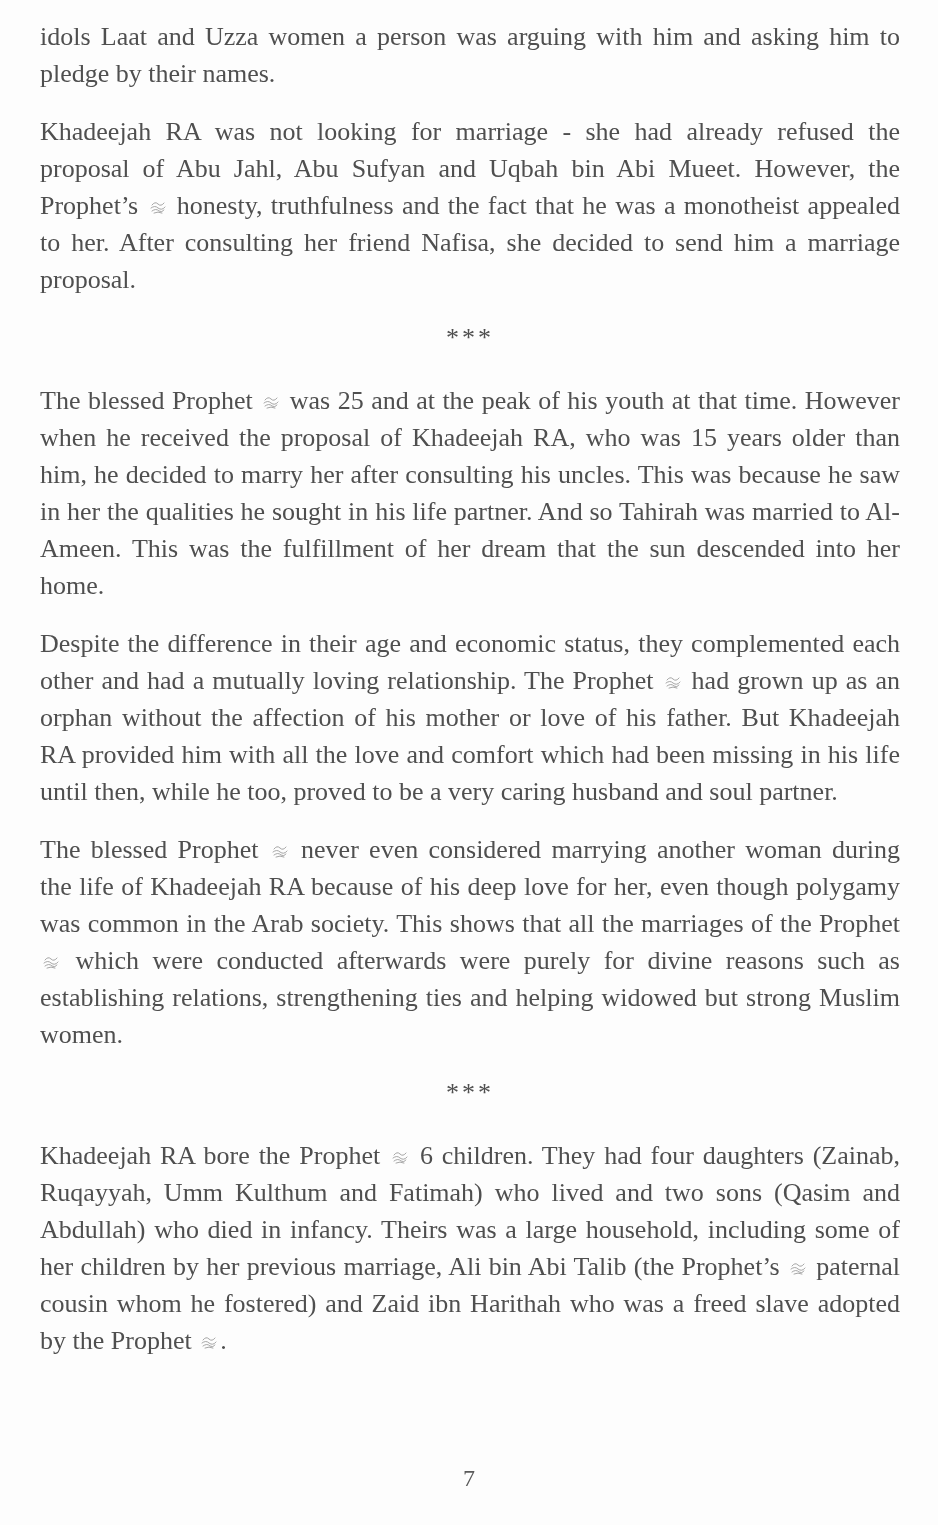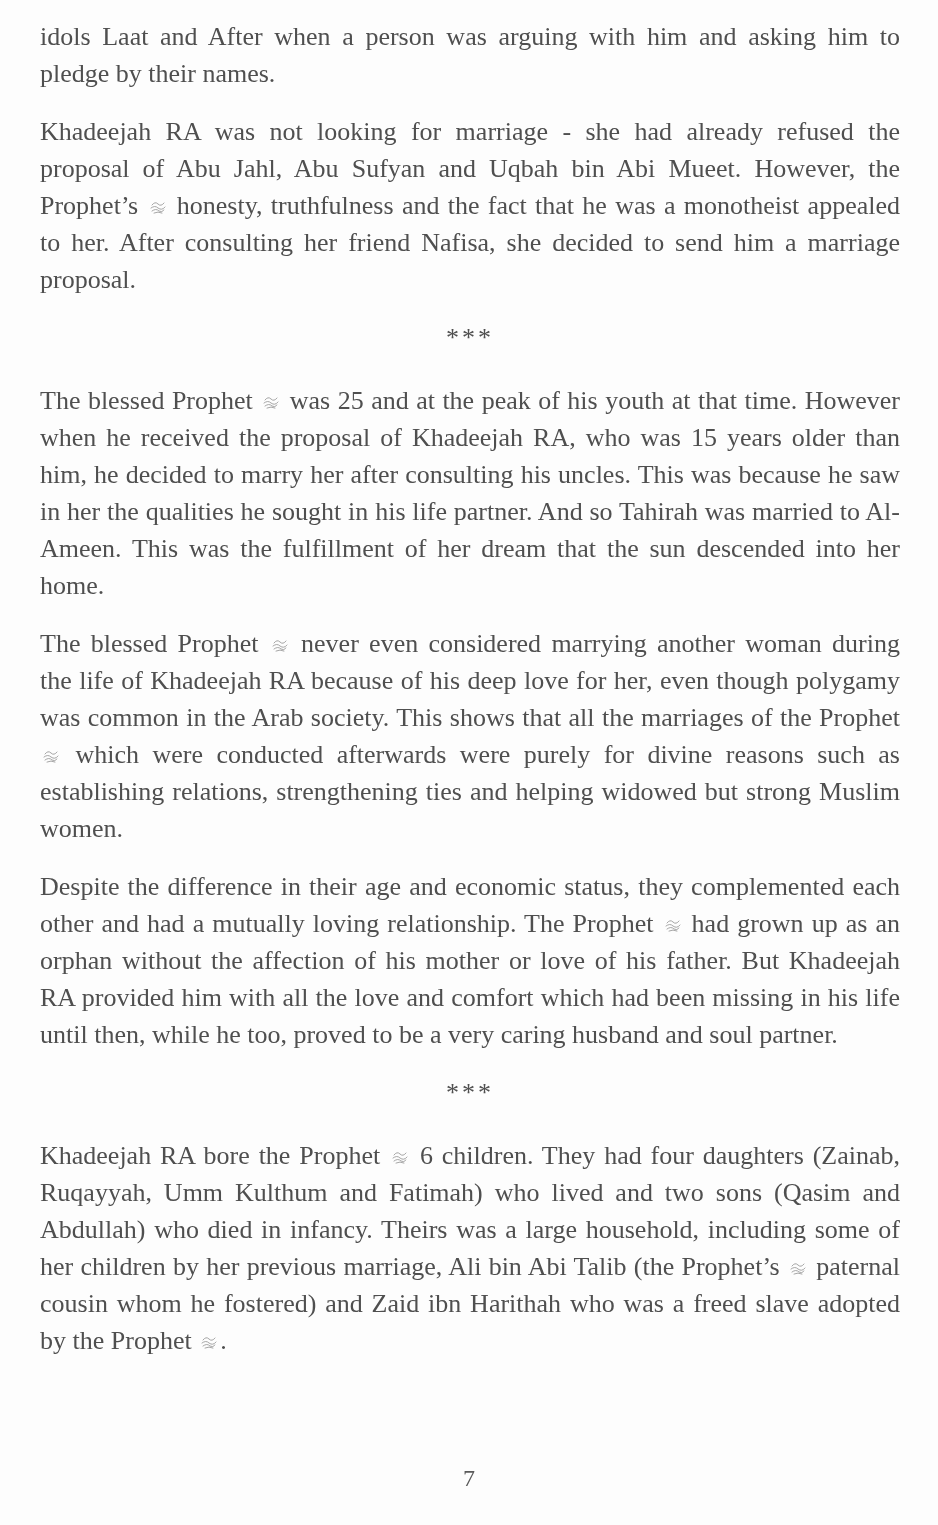--- a/index.html
+++ b/index.html
@@ -58,51 +58,51 @@
     fill: none;
     stroke-width: 1;
     stroke-linecap: round;
     opacity: 0.9;
   }
 </style>
 </head>
 <body>
 
 <div class="page">
-  <p class="para">idols Laat and After when a person was arguing with him and asking him to pledge by their names.</p>
+  <p class="para">idols Laat and Uzza women a person was arguing with him and asking him to pledge by their names.</p>
   <p class="para">Khadeejah RA was not looking for marriage - she had already refused the proposal of Abu Jahl, Abu Sufyan and Uqbah bin Abi Mueet. However, the Prophet’s <span class="pbuh"><svg width="18" height="16" viewBox="0 0 18 16" xmlns="http://www.w3.org/2000/svg">
           <path d="M3 5 Q6 1 9 4 Q12 7 15 3"></path>
           <path d="M2 8 Q6 5 9 8 Q13 11 16 7"></path>
           <path d="M3 11 Q7 8 10 11 Q13 13 15 10"></path>
           <path d="M5 13 Q9 11 13 13"></path>
         </svg></span> honesty, truthfulness and the fact that he was a monotheist appealed to her. After consulting her friend Nafisa, she decided to send him a marriage proposal.</p>
   <div class="separator">***</div>
   <p class="para">The blessed Prophet <span class="pbuh"><svg width="18" height="16" viewBox="0 0 18 16" xmlns="http://www.w3.org/2000/svg">
           <path d="M3 5 Q6 1 9 4 Q12 7 15 3"></path>
           <path d="M2 8 Q6 5 9 8 Q13 11 16 7"></path>
           <path d="M3 11 Q7 8 10 11 Q13 13 15 10"></path>
           <path d="M5 13 Q9 11 13 13"></path>
         </svg></span> was 25 and at the peak of his youth at that time. However when he received the proposal of Khadeejah RA, who was 15 years older than him, he decided to marry her after consulting his uncles. This was because he saw in her the qualities he sought in his life partner. And so Tahirah was married to Al-Ameen. This was the fulfillment of her dream that the sun descended into her home.</p>
+  <p class="para">Despite the difference in their age and economic status, they complemented each other and had a mutually loving relationship. The Prophet <span class="pbuh"><svg width="18" height="16" viewBox="0 0 18 16" xmlns="http://www.w3.org/2000/svg">
+          <path d="M3 5 Q6 1 9 4 Q12 7 15 3"></path>
+          <path d="M2 8 Q6 5 9 8 Q13 11 16 7"></path>
+          <path d="M3 11 Q7 8 10 11 Q13 13 15 10"></path>
+          <path d="M5 13 Q9 11 13 13"></path>
+        </svg></span> had grown up as an orphan without the affection of his mother or love of his father. But Khadeejah RA provided him with all the love and comfort which had been missing in his life until then, while he too, proved to be a very caring husband and soul partner.</p>
   <p class="para">The blessed Prophet <span class="pbuh"><svg width="18" height="16" viewBox="0 0 18 16" xmlns="http://www.w3.org/2000/svg">
           <path d="M3 5 Q6 1 9 4 Q12 7 15 3"></path>
           <path d="M2 8 Q6 5 9 8 Q13 11 16 7"></path>
           <path d="M3 11 Q7 8 10 11 Q13 13 15 10"></path>
           <path d="M5 13 Q9 11 13 13"></path>
         </svg></span> never even considered marrying another woman during the life of Khadeejah RA because of his deep love for her, even though polygamy was common in the Arab society. This shows that all the marriages of the Prophet <span class="pbuh"><svg width="18" height="16" viewBox="0 0 18 16" xmlns="http://www.w3.org/2000/svg">
           <path d="M3 5 Q6 1 9 4 Q12 7 15 3"></path>
           <path d="M2 8 Q6 5 9 8 Q13 11 16 7"></path>
           <path d="M3 11 Q7 8 10 11 Q13 13 15 10"></path>
           <path d="M5 13 Q9 11 13 13"></path>
         </svg></span> which were conducted afterwards were purely for divine reasons such as establishing relations, strengthening ties and helping widowed but strong Muslim women.</p>
-  <p class="para">Despite the difference in their age and economic status, they complemented each other and had a mutually loving relationship. The Prophet <span class="pbuh"><svg width="18" height="16" viewBox="0 0 18 16" xmlns="http://www.w3.org/2000/svg">
-          <path d="M3 5 Q6 1 9 4 Q12 7 15 3"></path>
-          <path d="M2 8 Q6 5 9 8 Q13 11 16 7"></path>
-          <path d="M3 11 Q7 8 10 11 Q13 13 15 10"></path>
-          <path d="M5 13 Q9 11 13 13"></path>
-        </svg></span> had grown up as an orphan without the affection of his mother or love of his father. But Khadeejah RA provided him with all the love and comfort which had been missing in his life until then, while he too, proved to be a very caring husband and soul partner.</p>
   <div class="separator">***</div>
   <p class="para">Khadeejah RA bore the Prophet <span class="pbuh"><svg width="18" height="16" viewBox="0 0 18 16" xmlns="http://www.w3.org/2000/svg">
           <path d="M3 5 Q6 1 9 4 Q12 7 15 3"></path>
           <path d="M2 8 Q6 5 9 8 Q13 11 16 7"></path>
           <path d="M3 11 Q7 8 10 11 Q13 13 15 10"></path>
           <path d="M5 13 Q9 11 13 13"></path>
         </svg></span> 6 children. They had four daughters (Zainab, Ruqayyah, Umm Kulthum and Fatimah) who lived and two sons (Qasim and Abdullah) who died in infancy. Theirs was a large household, including some of her children by her previous marriage, Ali bin Abi Talib (the Prophet’s <span class="pbuh"><svg width="18" height="16" viewBox="0 0 18 16" xmlns="http://www.w3.org/2000/svg">
           <path d="M3 5 Q6 1 9 4 Q12 7 15 3"></path>
           <path d="M2 8 Q6 5 9 8 Q13 11 16 7"></path>
           <path d="M3 11 Q7 8 10 11 Q13 13 15 10"></path>

